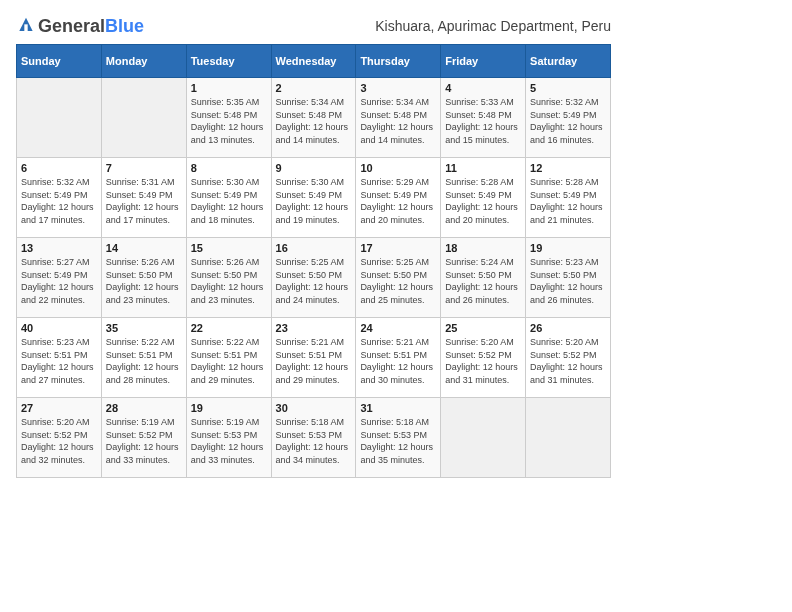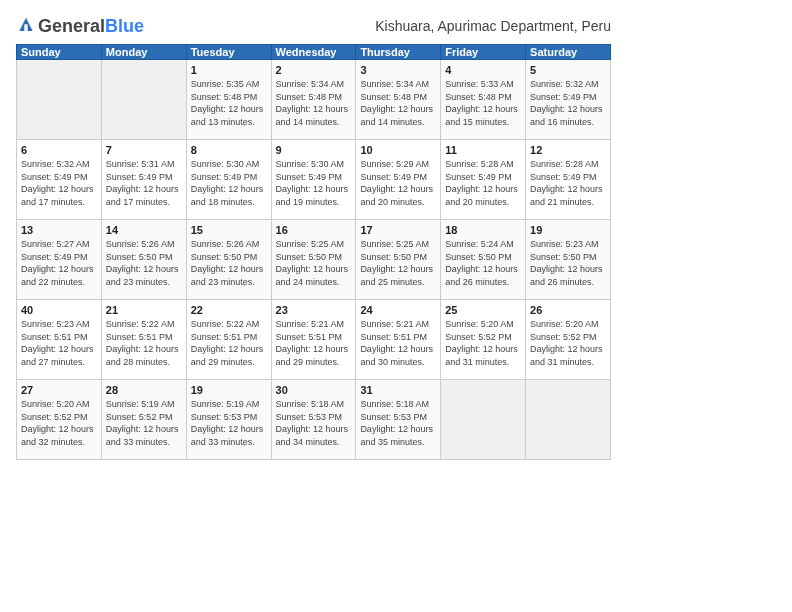--- a/index.html
+++ b/index.html
@@ -59,21 +59,21 @@
     table {
       width: 100%;
       border-collapse: collapse;
       table-layout: fixed;
     }
     thead tr th {
       background: #2a6db5;
       color: #fff;
       font-size: 11px;
       font-weight: bold;
-      padding: 1px 4px;
+      padding: 10px 4px;
       text-align: left;
       border: 1px solid #1a5a9a;
     }
     tbody tr td {
       border: 1px solid #ccc;
       vertical-align: top;
       padding: 4px 4px 4px 4px;
       font-size: 9.5px;
       color: #333;
       height: 80px;
@@ -154,21 +154,21 @@
           <td><span class="day-num">13</span><span class="day-info">Sunrise: 5:27 AM<br>Sunset: 5:49 PM<br>Daylight: 12 hours and 22 minutes.</span></td>
           <td><span class="day-num">14</span><span class="day-info">Sunrise: 5:26 AM<br>Sunset: 5:50 PM<br>Daylight: 12 hours and 23 minutes.</span></td>
           <td><span class="day-num">15</span><span class="day-info">Sunrise: 5:26 AM<br>Sunset: 5:50 PM<br>Daylight: 12 hours and 23 minutes.</span></td>
           <td><span class="day-num">16</span><span class="day-info">Sunrise: 5:25 AM<br>Sunset: 5:50 PM<br>Daylight: 12 hours and 24 minutes.</span></td>
           <td><span class="day-num">17</span><span class="day-info">Sunrise: 5:25 AM<br>Sunset: 5:50 PM<br>Daylight: 12 hours and 25 minutes.</span></td>
           <td><span class="day-num">18</span><span class="day-info">Sunrise: 5:24 AM<br>Sunset: 5:50 PM<br>Daylight: 12 hours and 26 minutes.</span></td>
           <td><span class="day-num">19</span><span class="day-info">Sunrise: 5:23 AM<br>Sunset: 5:50 PM<br>Daylight: 12 hours and 26 minutes.</span></td>
         </tr>
         <tr>
           <td><span class="day-num">40</span><span class="day-info">Sunrise: 5:23 AM<br>Sunset: 5:51 PM<br>Daylight: 12 hours and 27 minutes.</span></td>
-          <td><span class="day-num">21</span><span class="day-info">Sunrise: 5:22 AM<br>Sunset: 5:51 PM<br>Daylight: 12 hours and 28 minutes.</span></td>
+          <td><span class="day-num">35</span><span class="day-info">Sunrise: 5:22 AM<br>Sunset: 5:51 PM<br>Daylight: 12 hours and 28 minutes.</span></td>
           <td><span class="day-num">22</span><span class="day-info">Sunrise: 5:22 AM<br>Sunset: 5:51 PM<br>Daylight: 12 hours and 29 minutes.</span></td>
           <td><span class="day-num">23</span><span class="day-info">Sunrise: 5:21 AM<br>Sunset: 5:51 PM<br>Daylight: 12 hours and 29 minutes.</span></td>
           <td><span class="day-num">24</span><span class="day-info">Sunrise: 5:21 AM<br>Sunset: 5:51 PM<br>Daylight: 12 hours and 30 minutes.</span></td>
           <td><span class="day-num">25</span><span class="day-info">Sunrise: 5:20 AM<br>Sunset: 5:52 PM<br>Daylight: 12 hours and 31 minutes.</span></td>
           <td><span class="day-num">26</span><span class="day-info">Sunrise: 5:20 AM<br>Sunset: 5:52 PM<br>Daylight: 12 hours and 31 minutes.</span></td>
         </tr>
         <tr>
           <td><span class="day-num">27</span><span class="day-info">Sunrise: 5:20 AM<br>Sunset: 5:52 PM<br>Daylight: 12 hours and 32 minutes.</span></td>
           <td><span class="day-num">28</span><span class="day-info">Sunrise: 5:19 AM<br>Sunset: 5:52 PM<br>Daylight: 12 hours and 33 minutes.</span></td>
           <td><span class="day-num">19</span><span class="day-info">Sunrise: 5:19 AM<br>Sunset: 5:53 PM<br>Daylight: 12 hours and 33 minutes.</span></td>

